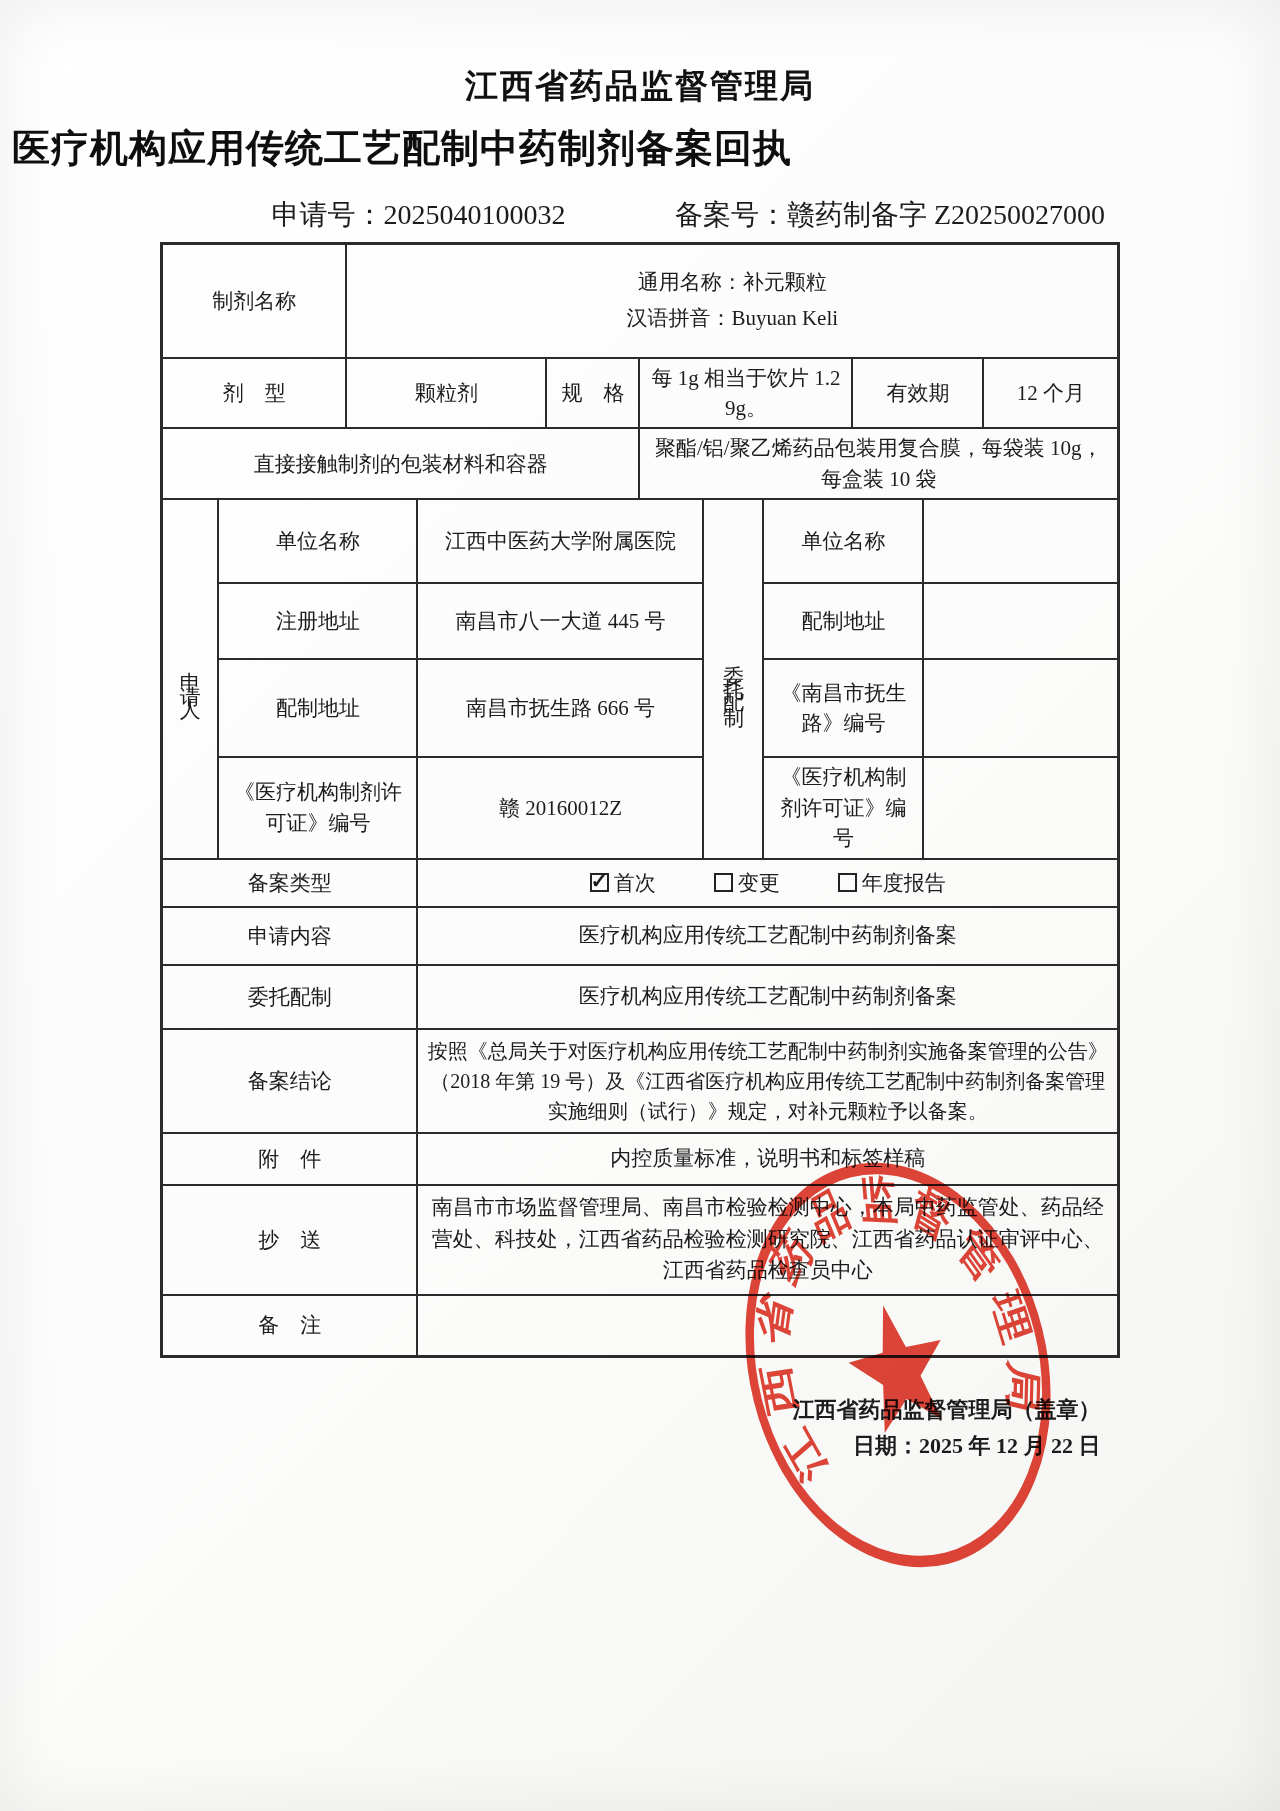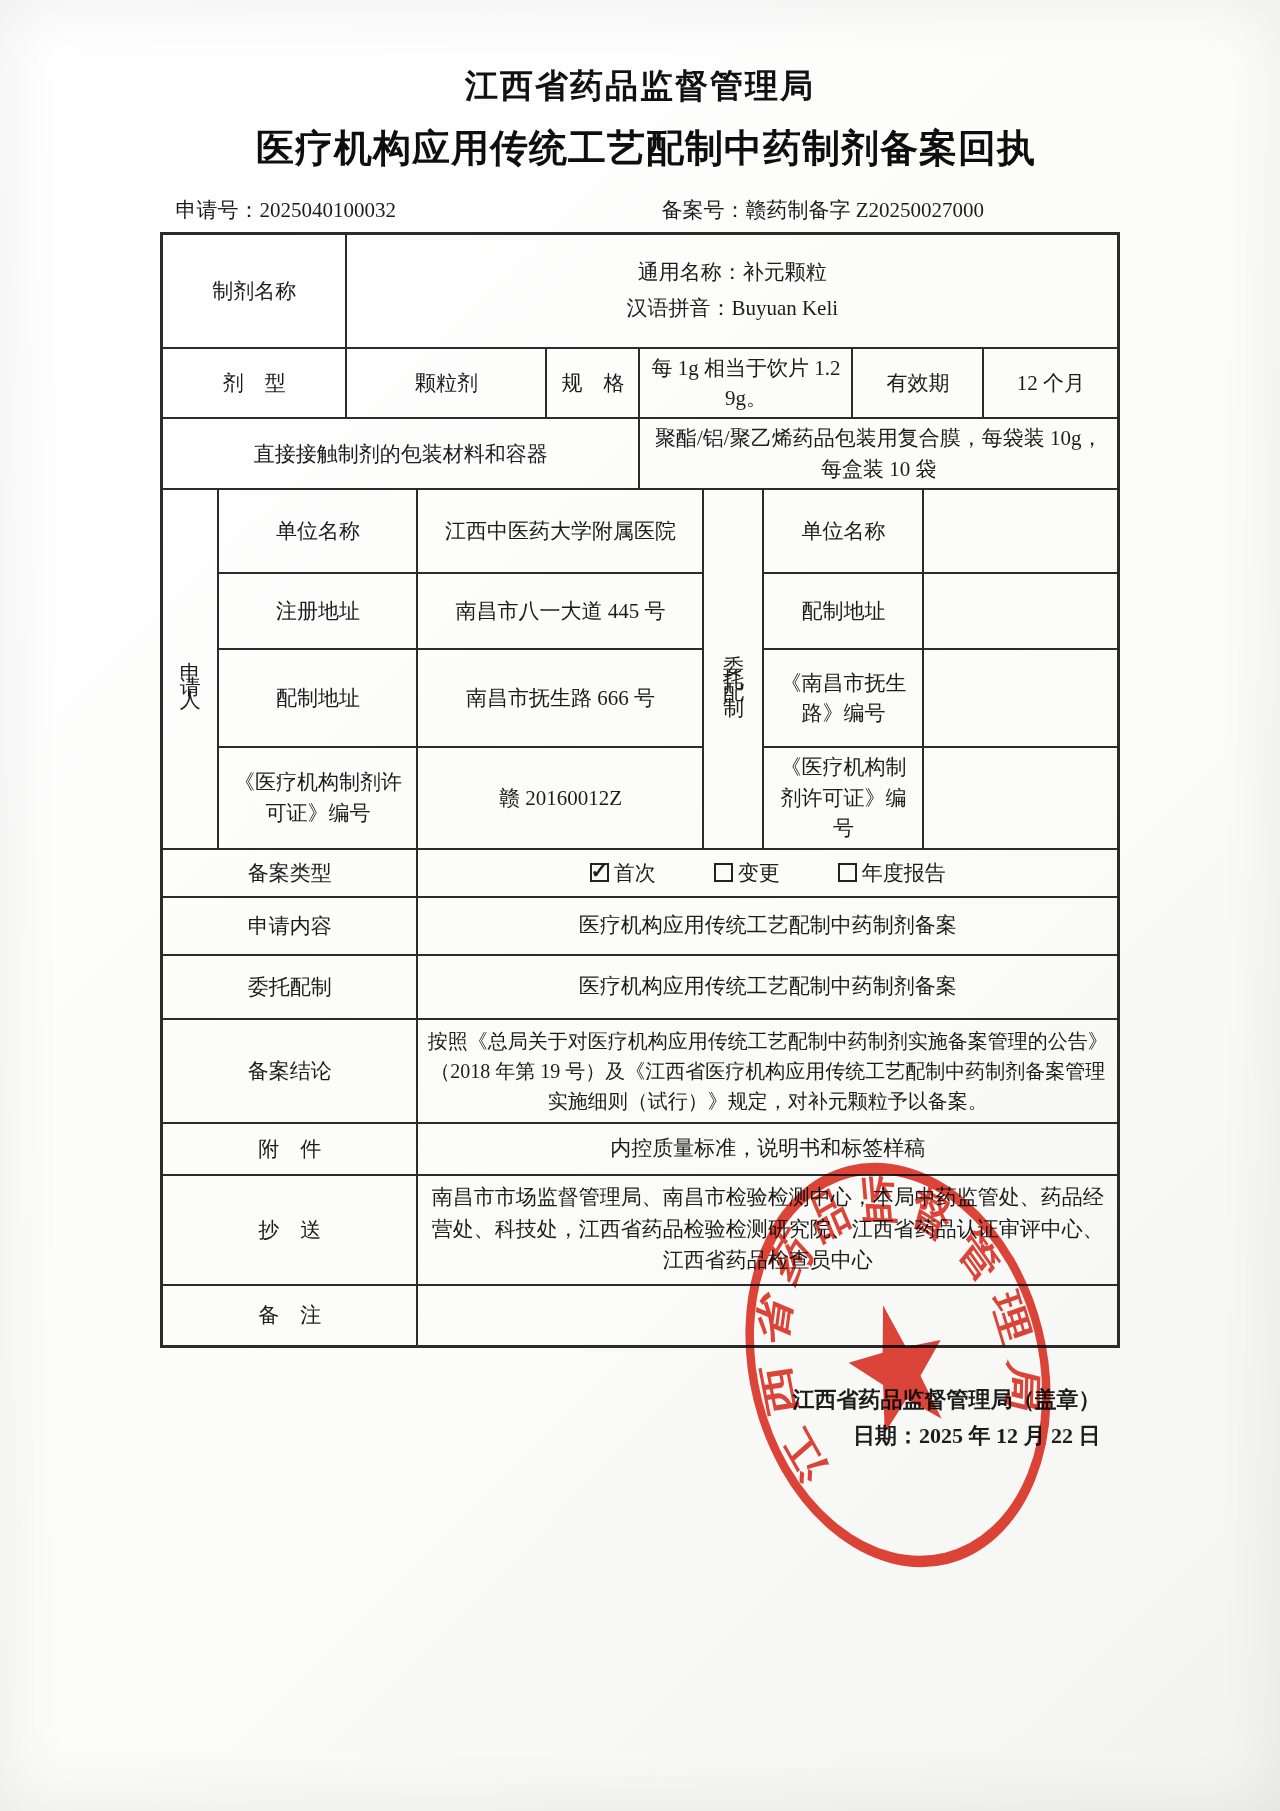--- a/index.html
+++ b/index.html
@@ -17,27 +17,26 @@
     overflow:hidden;
   }
   .org-title {
     margin:64px 0 0 0;
     text-align:center;
     font-family:"Liberation Sans","DejaVu Sans",sans-serif;
     font-weight:900; font-size:33px; letter-spacing:2px; color:#111;
   }
   .doc-title {
     margin:14px 0 0 0;
-    text-align:center;
     font-family:"Liberation Sans","DejaVu Sans",sans-serif;
     font-weight:900; font-size:38px; letter-spacing:1px; color:#0e0e0e;padding-left:12px;
   }
   .meta-row {
     width:957px; margin:22px auto 8px auto;
-    display:flex; font-size:21px;
+    display:flex; font-size:28px;text-align:center;
   }
   .meta-left { width:500px; padding-left:14px; box-sizing:border-box; }
   .meta-right { flex:1; }
   table.form {
     width:957px; margin:0 auto;
     border-collapse:collapse; table-layout:fixed;
     font-size:21px;
   }
   table.form { border:3px solid #2b2b2b; }
   table.form td {

